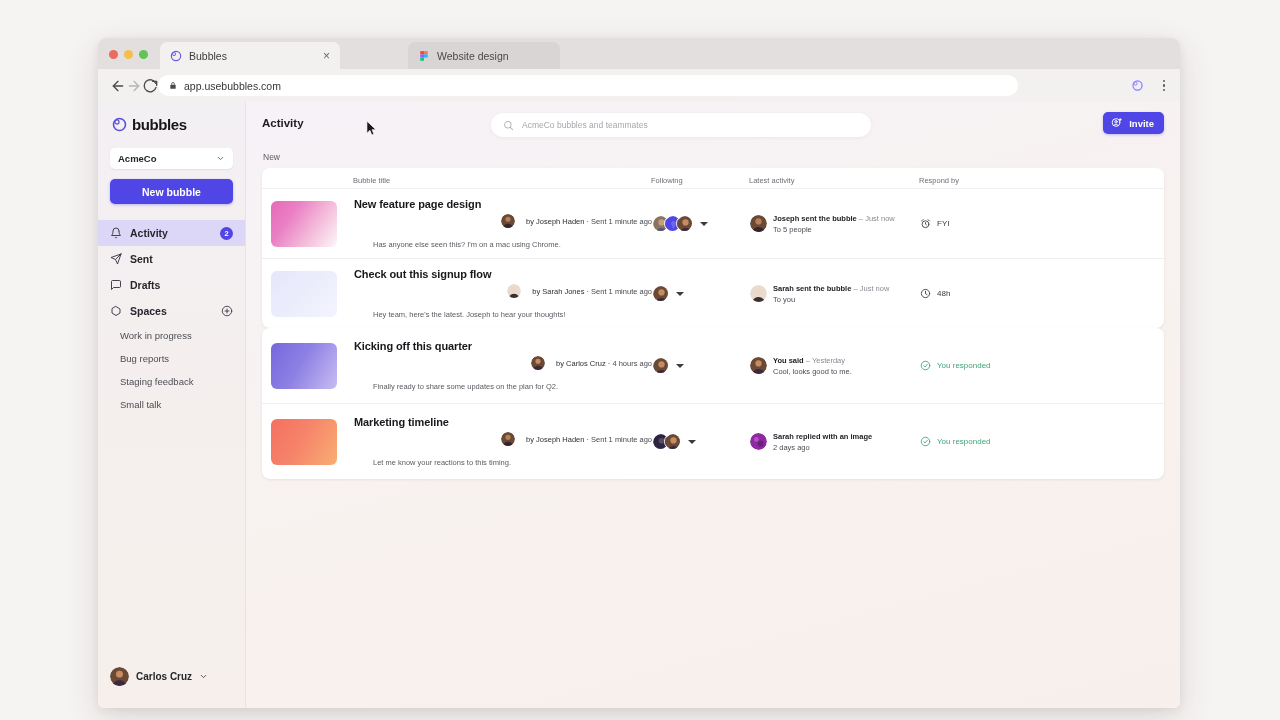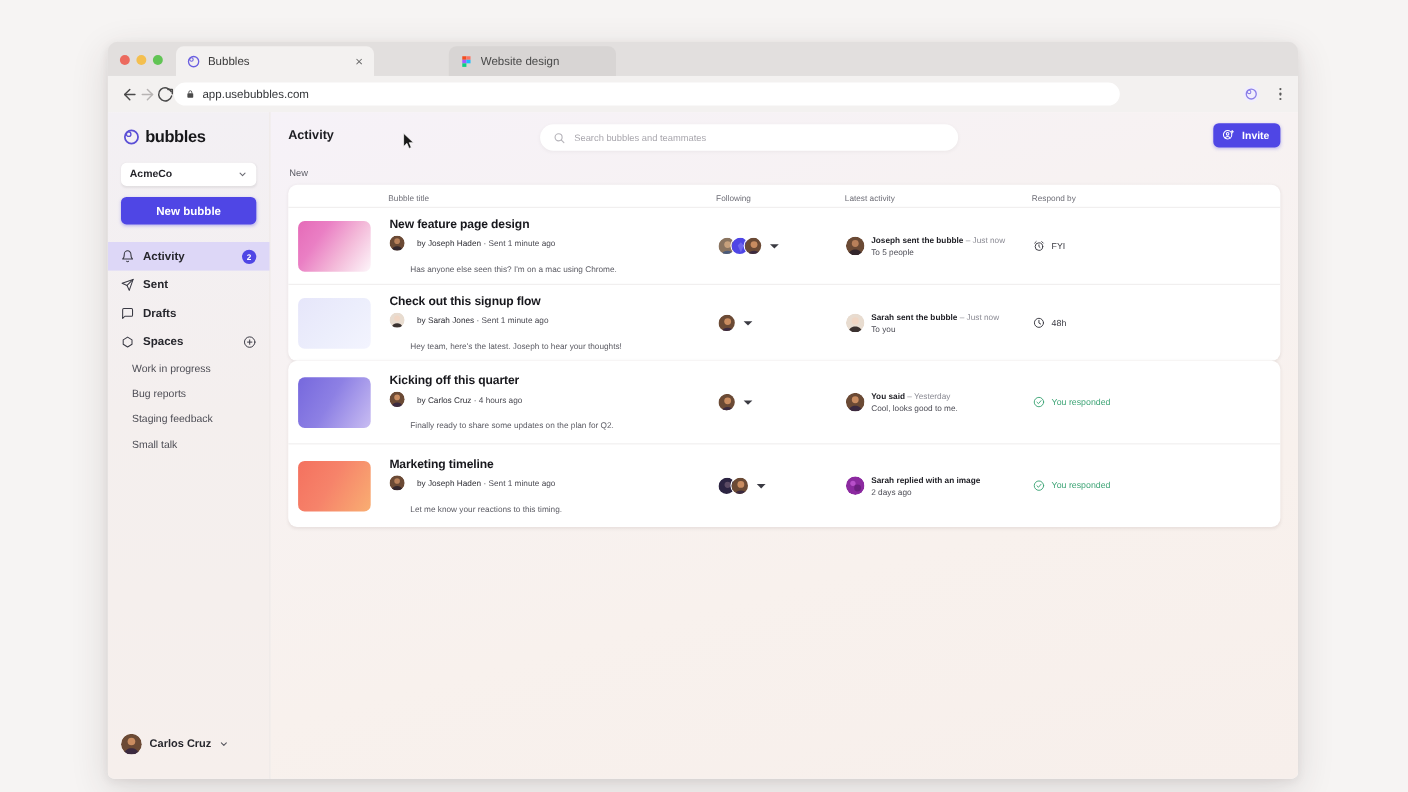--- a/index.html
+++ b/index.html
@@ -132,26 +132,26 @@
     box-shadow: 0 1px 3px rgba(40,20,20,.07); overflow: hidden;
   }
   .col-head { display: flex; height: 20px; align-items: center; font-size: 7.5px; color: #6e6e77; padding-top: 4px; }
 
   .row { display: flex; align-items: center; padding: 9px 0; border-top: 1px solid #f0eeee; }
   .row:first-child { border-top: none; }
 
   .c-thumb { width: 92px; flex: none; padding-left: 9px; }
   .thumb { width: 66px; height: 46px; border-radius: 6px; }
   .c-title { width: 298px; flex: none; }
-  .c-follow { width: 117px; flex: none; }
+  .c-follow { width: 98px; flex: none; }
   .c-activity { width: 170px; flex: none; }
   .c-respond { flex: 1; }
 
   .b-title { font-size: 11px; font-weight: bold; color: #18181d; letter-spacing: -.1px; }
-  .b-meta { display: flex; align-items: center; gap: 11px; margin-top: 4px; }
+  .b-meta { display: flex; align-items: center; gap: 11px; margin-top: 4px; justify-content: flex-end; }
   .av-sm { width: 14px; height: 14px; border-radius: 50%; flex: none; overflow: hidden; }
   .b-by { font-size: 7.5px; color: #4a4a52; }
   .b-by b { font-weight: normal; color: #2e2e35; }
   .b-snip { font-size: 7.5px; color: #5b5b63; margin-top: 12px; margin-left: 19px; }
 
   .av-stack { display: flex; align-items: center; }
   .av-stack .av-sm { width: 17px; height: 17px; margin-left: -5px; border: 1.5px solid #fff; }
   .av-stack .av-sm:first-child { margin-left: 0; }
   .caret { margin-left: 7px; width: 0; height: 0; border-left: 4px solid transparent; border-right: 4px solid transparent; border-top: 4.5px solid #3a3a42; }
 
@@ -334,21 +334,21 @@
             </svg>
             <span>Invite</span>
           </div>
         </div>
 
         <div class="search">
           <svg width="11" height="11" viewBox="0 0 24 24" fill="none" stroke="currentColor" stroke-width="2.2" stroke-linecap="round">
             <circle cx="10.5" cy="10.5" r="7"></circle>
               <line x1="16" y1="16" x2="21" y2="21"></line>
           </svg>
-          <span>Search bubbles and teammates</span>
+          <span>AcmeCo bubbles and teammates</span>
         </div>
 
         <div class="section-label">New</div>
         <div class="card">
           <div class="col-head">
             <div class="c-thumb"></div>
             <div class="c-title" style="margin-left:-1px"><span>Bubble title</span></div>
             <div class="c-follow"><span>Following</span></div>
             <div class="c-activity"><span>Latest activity</span></div>
             <div class="c-respond"><span>Respond by</span></div>

